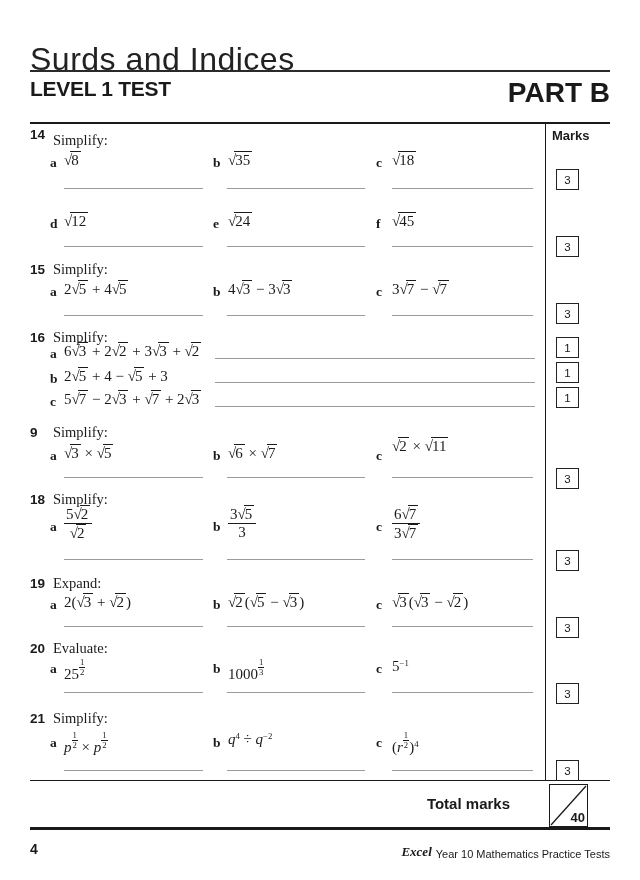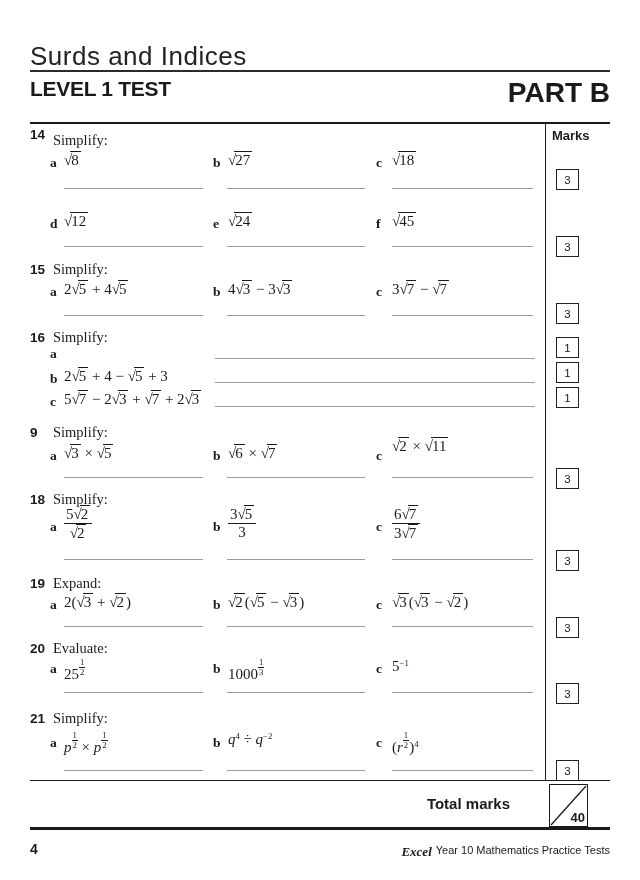--- a/index.html
+++ b/index.html
@@ -1,21 +1,21 @@
 <!DOCTYPE html>
 <html><head>
 <meta charset="utf-8">
 <style>
   html,body{margin:0;padding:0;background:#fff;}
   .page{position:relative;width:640px;height:880px;background:#fff;color:#1a1a1a;
         font-family:"Liberation Serif",serif;overflow:hidden;}
 
   
   .chapter{position:absolute;left:30px;top:41px;font-family:"Liberation Sans",sans-serif;
-           font-size:26px;font-weight:400;letter-spacing:.5px;color:#222;}
+           font-size:32px;font-weight:400;letter-spacing:.5px;color:#222;}
   .title-rule{position:absolute;left:30px;top:70px;width:580px;border-top:2px solid #2a2a2a;}
   .test-title{position:absolute;left:30px;top:77px;font-family:"Liberation Sans",sans-serif;
               font-size:21px;font-weight:bold;letter-spacing:-.3px;}
   .part{position:absolute;right:30px;top:77px;font-family:"Liberation Sans",sans-serif;
         font-size:28px;font-weight:bold;}
   .instruction{position:absolute;left:30px;top:108px;font-family:"Liberation Sans",sans-serif;
                font-size:12.5px;font-weight:bold;}
   .head-rule{position:absolute;left:30px;top:122px;width:580px;border-top:2.5px solid #1a1a1a;}
   .marks-sep{position:absolute;left:545px;top:122px;height:659px;border-left:1.6px solid #1a1a1a;}
   .marks-label{position:absolute;left:552px;top:128px;font-family:"Liberation Sans",sans-serif;
@@ -48,21 +48,21 @@
   .bottom-rule{position:absolute;left:30px;top:780px;width:580px;border-top:1.6px solid #1a1a1a;}
   .total-label{position:absolute;left:310px;top:795px;width:200px;text-align:right;
                font-family:"Liberation Sans",sans-serif;font-size:15px;font-weight:bold;}
   .total-box{position:absolute;left:549px;top:784px;width:37px;height:41px;border:1.6px solid #1a1a1a;}
   .total-box svg{position:absolute;left:0;top:0;}
   .total-val{position:absolute;right:2px;bottom:1px;font-family:"Liberation Sans",sans-serif;
              font-size:13px;font-weight:bold;}
   .footer-rule{position:absolute;left:30px;top:827px;width:580px;border-top:3px solid #1a1a1a;}
   .page-num{position:absolute;left:30px;top:841px;font-family:"Liberation Sans",sans-serif;
             font-size:14px;font-weight:bold;}
-  .footer-credit{position:absolute;right:30px;top:844px;display:flex;align-items:flex-start;gap:4px;}
+  .footer-credit{position:absolute;right:30px;top:844px;display:flex;align-items:flex-end;gap:4px;}
   .brand{font-family:"Liberation Serif",serif;font-weight:bold;font-style:italic;font-size:13px;}
   .series{font-family:"Liberation Sans",sans-serif;font-size:11px;}
 </style>
 </head>
 <body>
 
 <div class="page">
 
   <div class="chapter">Surds and Indices</div>
   <div class="title-rule"></div>
@@ -70,21 +70,21 @@
   <div class="part">PART B</div>
   <div class="head-rule"></div>
   <div class="marks-sep"></div>
   <div class="marks-label">Marks</div>
 
   <div class="qnum" style="left:30px;top:127px">14</div>
   <div class="qprompt" style="left:53px;top:132px">Simplify:</div>
   <span class="qletter" style="left:50px;top:155px">a</span>
   <span class="expr" style="left:64px;top:151px"><span class="rad"><span class="rsign">√</span><span class="rbar">8</span></span></span>
   <span class="qletter" style="left:213px;top:155px">b</span>
-  <span class="expr" style="left:228px;top:151px"><span class="rad"><span class="rsign">√</span><span class="rbar">27</span></span></span>
+  <span class="expr" style="left:228px;top:151px"><span class="rad"><span class="rsign">√</span><span class="rbar">35</span></span></span>
   <span class="qletter" style="left:376px;top:155px">c</span>
   <span class="expr" style="left:392px;top:151px"><span class="rad"><span class="rsign">√</span><span class="rbar">18</span></span></span>
   <div class="ansline" style="left:64px;top:188px;width:139px"></div>
   <div class="ansline" style="left:227px;top:188px;width:138px"></div>
   <div class="ansline" style="left:392px;top:188px;width:141px"></div>
   <div class="markbox" style="left:556px;top:169px">
       <span>3</span>
     </div>
   <span class="qletter" style="left:50px;top:216px">d</span>
   <span class="expr" style="left:64px;top:212px"><span class="rad"><span class="rsign">√</span><span class="rbar">12</span></span></span>
@@ -110,20 +110,21 @@
   <div class="ansline" style="left:64px;top:315px;width:139px"></div>
   <div class="ansline" style="left:227px;top:315px;width:138px"></div>
   <div class="ansline" style="left:392px;top:315px;width:141px"></div>
   <div class="markbox" style="left:556px;top:303px">
       <span>3</span>
     </div>
 
   <div class="qnum" style="left:30px;top:330px">16</div>
   <div class="qprompt" style="left:53px;top:329px">Simplify:</div>
   <span class="qletter" style="left:50px;top:346px">a</span>
+  <span class="expr" style="left:64px;top:342px">6<span class="rad"><span class="rsign">√</span><span class="rbar">3</span></span> + 2<span class="rad"><span class="rsign">√</span><span class="rbar">2</span></span> + 3<span class="rad"><span class="rsign">√</span><span class="rbar">3</span></span> + <span class="rad"><span class="rsign">√</span><span class="rbar">2</span></span></span>
   <div class="ansline" style="left:215px;top:358px;width:320px"></div>
   <div class="markbox" style="left:556px;top:337px">
       <span>1</span>
     </div>
   <span class="qletter" style="left:50px;top:371px">b</span>
   <span class="expr" style="left:64px;top:367px">2<span class="rad"><span class="rsign">√</span><span class="rbar">5</span></span> + 4 − <span class="rad"><span class="rsign">√</span><span class="rbar">5</span></span> + 3</span>
   <div class="ansline" style="left:215px;top:382px;width:320px"></div>
   <div class="markbox" style="left:556px;top:362px">
       <span>1</span>
     </div>

